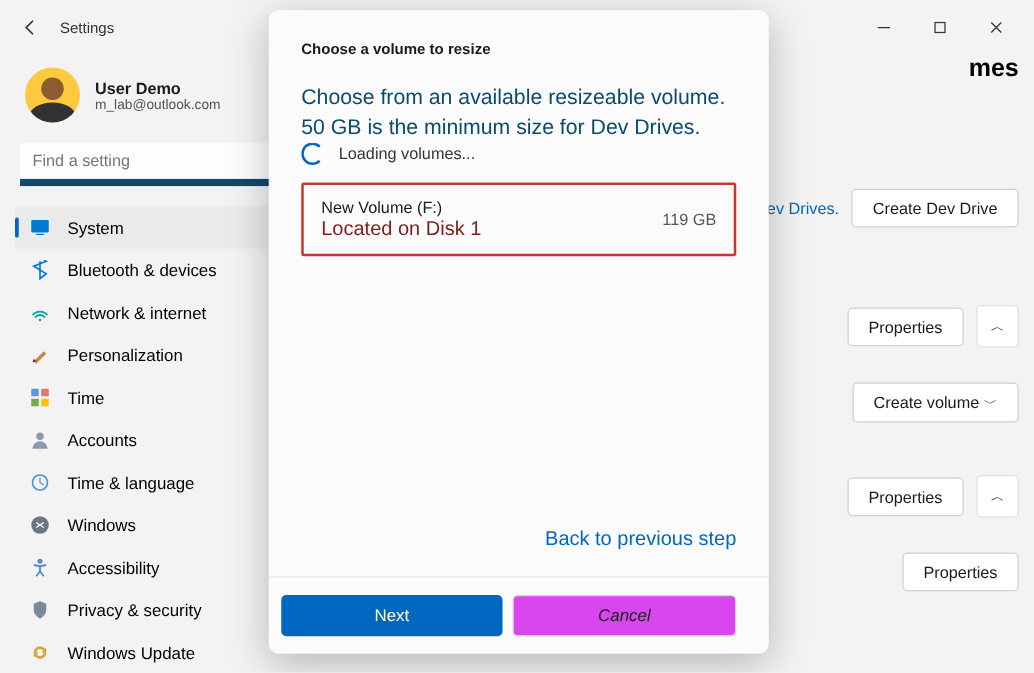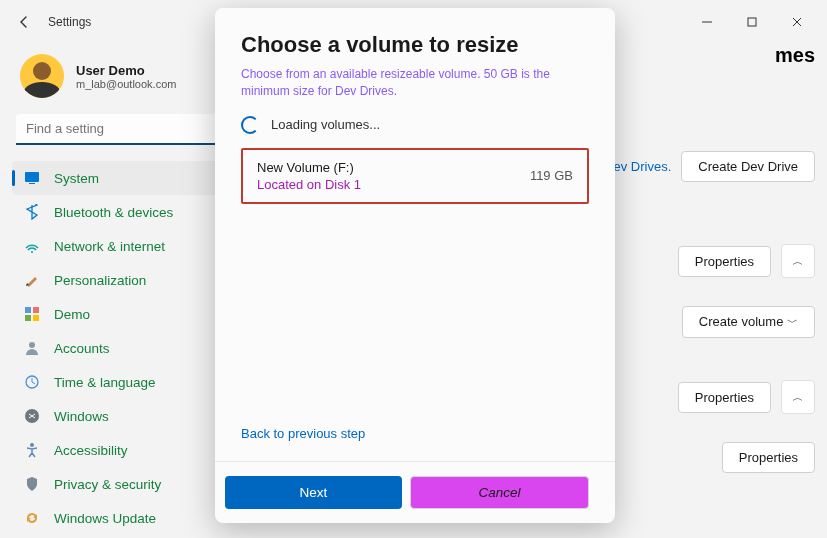--- a/index.html
+++ b/index.html
@@ -16,51 +16,51 @@
 
 .content { display: flex; height: calc(100% - 44px); }
 .sidebar { width: 270px; padding: 0 12px; display: flex; flex-direction: column; }
 .user-section { display: flex; align-items: center; padding: 10px 8px 16px; gap: 12px; }
 .avatar { width: 44px; height: 44px; border-radius: 50%; background: #ffc83d; position: relative; overflow: hidden; }
 .avatar::before { content:""; position:absolute; width: 18px; height: 18px; background: #8a5c2e; border-radius: 50%; top: 8px; left: 13px; }
 .avatar::after { content:""; position:absolute; width: 36px; height: 20px; background: #323232; border-radius: 50% 50% 0 0; bottom: -4px; left: 4px; }
 .user-name { font-size: 13px; font-weight: 600; color: #1a1a1a; }
 .user-email { font-size: 11px; color: #555; }
 .search-box { margin: 0 4px 16px; }
-.search-box input { width: 100%; padding: 7px 10px; border: none; border-bottom: 2px solid #0c4a6e; background: #fdfdfd; border-radius: 4px 4px 0 0; font-size: 13px; outline: none; }
+.search-box input { width: 100%; padding: 7px 10px; border: none; border-bottom: 6px solid #0c4a6e; background: #fdfdfd; border-radius: 4px 4px 0 0; font-size: 13px; outline: none; }
 .nav { list-style: none; }
-.nav-item { display: flex; align-items: center; gap: 14px; padding: 9px 12px; font-size: 13.5px; color: #15803d; border-radius: 4px; cursor: pointer; }
+.nav-item { display: flex; align-items: center; gap: 14px; padding: 9px 12px; font-size: 13.5px; color: #000000; border-radius: 4px; cursor: pointer; }
 .nav-item.active { background: #eaeaea; position: relative; }
 .nav-item.active::before { content:""; position:absolute; left:0; top:9px; bottom:9px; width:3px; background:#0067c0; border-radius:2px; }
 .nav-icon { width: 16px; height: 16px; display: flex; align-items: center; justify-content: center; }
 
 
 .main { flex: 1; padding: 12px 20px; position: relative; }
 .page-title { font-size: 20px; font-weight: 600; margin-bottom: 20px; }
 .btn-outline { background: #fff; border: 1px solid #d0d0d0; border-radius: 4px; padding: 7px 16px; font-size: 13px; color: #1a1a1a; cursor: pointer; }
 .link { color: #0067c0; font-size: 13px; }
 
 
 .right-controls { position: absolute; right: 12px; top: 0; }
 .row { display: flex; gap: 10px; align-items: center; justify-content: flex-end; margin-bottom: 12px; }
 .expand-btn { width: 34px; height: 34px; background:#fff; border:1px solid #e0e0e0; border-radius:4px; display:flex; align-items:center; justify-content:center; }
 .chev { font-size: 11px; color:#333; }
 
 
 .overlay { position: absolute; inset: 0; }
 .dialog { position: absolute; left: 215px; top: 8px; width: 400px; height: 515px; background: #fbfbfb; border-radius: 8px; box-shadow: 0 8px 32px rgba(0,0,0,0.25); padding: 24px 26px 18px; display: flex; flex-direction: column; }
-.dialog h2 { font-size: 22px; font-weight: 600; margin-bottom: 8px; color:#1a1a1a; }
-.dialog-desc { font-size: 12px; color: #8b5cf6; line-height: 1.4; margin-bottom: 16px; }
+.dialog h2 { font-size: 12px; font-weight: 600; margin-bottom: 20px; color:#1a1a1a; }
+.dialog-desc { font-size: 17px; color: #0c4a6e; line-height: 1.4; }
 .loading-row { display: flex; align-items: center; gap: 12px; font-size: 13px; color: #333; margin-bottom: 14px; }
 .spinner { width: 18px; height: 18px; border: 2px solid #0067c0; border-right-color: transparent; border-radius: 50%; }
 .volume-item { border: 2.5px solid #c23a2e; border-radius: 2px; padding: 10px 14px; display: flex; justify-content: space-between; align-items: center; }
 .vol-name { font-size: 13px; color: #1a1a1a; }
-.vol-loc { font-size: 13px; color: #a21caf; margin-top: 2px; }
+.vol-loc { font-size: 16px; color: #7f1d1d; margin-top: 2px; }
 .vol-size { font-size: 13px; color: #555; }
-.back-link { color: #0067c0; font-size: 13px; margin-top: auto; margin-bottom: 20px; cursor: pointer; }
+.back-link { color: #0067c0; font-size: 16px; margin-top: auto; margin-bottom: 20px; cursor: pointer; text-align: right; }
 .dialog-footer { display: flex; gap: 8px; border-top: 1px solid #e8e8e8; padding-top: 14px; margin: 0 -26px -4px; padding-left:10px; padding-right:26px;}
 .btn-primary { flex:1; background: #0067c0; color: #fff; border: none; border-radius: 4px; padding: 8px 0; font-size: 13.5px; cursor: pointer; }
 .btn-secondary { flex:1; background: #d946ef; color: #1a1a1a; border: 1px solid #d6d6d6; border-radius: 4px; padding: 8px 0; font-size: 13.5px; cursor: pointer; font-style: italic; }
 
 
 .ic { width:16px; height:16px; }
 </style>
 </head>
 <body>
 
@@ -141,21 +141,21 @@
         </li>
       <li class="nav-item">
           <span class="nav-icon">
             <svg class="ic" viewBox="0 0 16 16">
               <rect x="1" y="1" width="6" height="6" fill="#5b9bd5"></rect>
               <rect x="9" y="1" width="6" height="6" fill="#e8746a"></rect>
               <rect x="1" y="9" width="6" height="6" fill="#70ad47"></rect>
               <rect x="9" y="9" width="6" height="6" fill="#ffc000"></rect>
             </svg>
           </span>
-          <span>Demo</span>
+          <span>Time</span>
         </li>
       <li class="nav-item">
           <span class="nav-icon">
             <svg class="ic" viewBox="0 0 16 16">
               <circle cx="8" cy="5" r="3" fill="#8a9aa8"></circle>
               <path d="M2 15a6 6 0 0112 0z" fill="#8a9aa8"></path>
             </svg>
           </span>
           <span>Accounts</span>
         </li>

